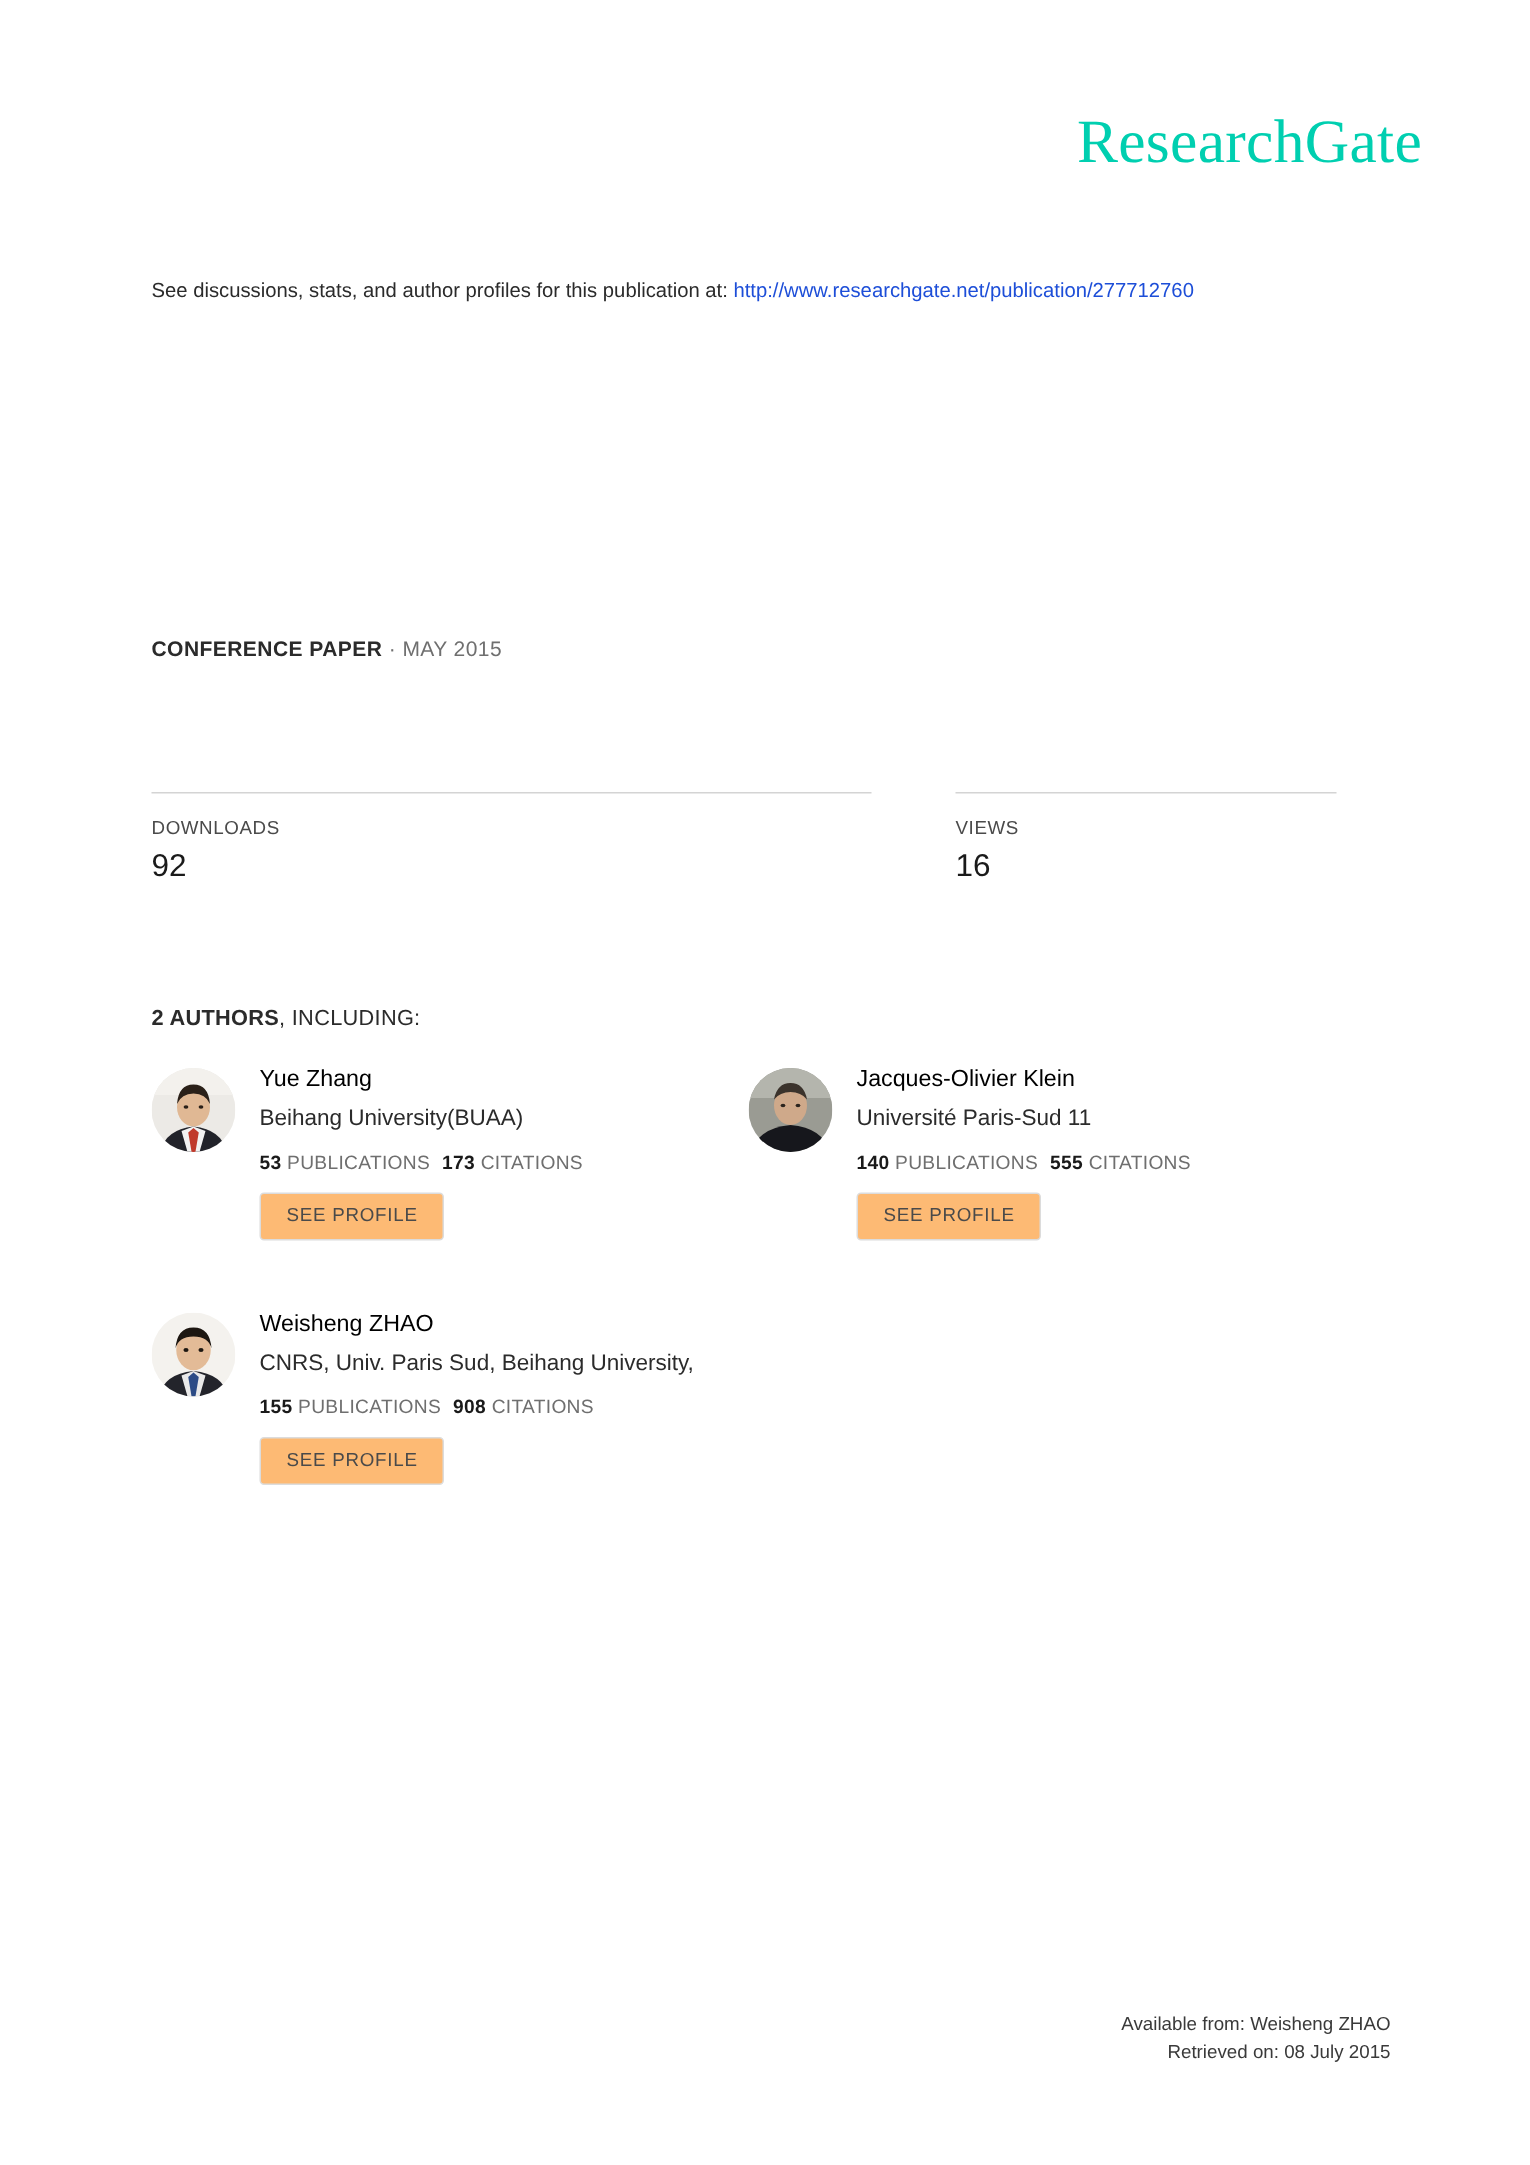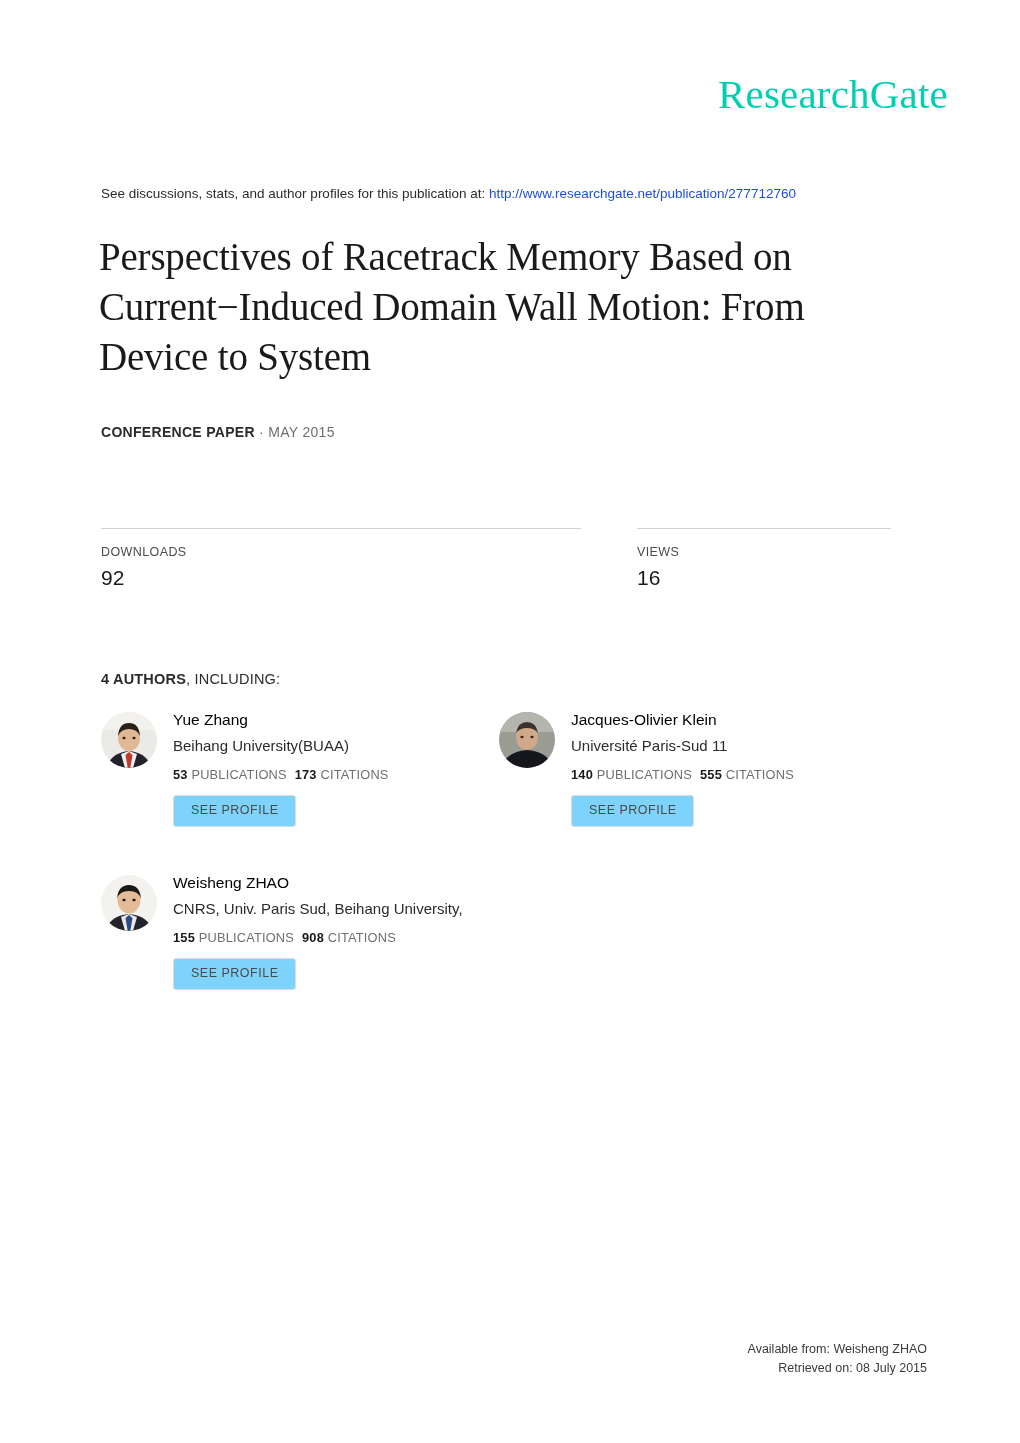--- a/index.html
+++ b/index.html
@@ -176,21 +176,21 @@
     font-weight: bold;
   }
   .metric-gap { display: inline-block; width: 8px; }
 
   .see-profile {
     display: inline-block;
     margin-top: 13px;
     padding: 8px 17px 9px 17px;
     border: 1px solid #dcdcdc;
     border-radius: 3px;
-    background: #7dd3fc;
+    background: #fdba74;
     font-family: "Liberation Sans", sans-serif;
     font-size: 12.5px;
     letter-spacing: 0.5px;
     color: #4a4a4a;
     cursor: pointer;
     line-height: 1;
   }
 
   
   .footer {
@@ -207,42 +207,41 @@
 <body>
 
 <div class="page">
 
   <div class="logo">ResearchGate</div>
 
   <div class="discussion-line">
     <span>See discussions, stats, and author profiles for this publication at: </span><a class="url" href="#">http://www.researchgate.net/publication/277712760</a>
   </div>
 
-  <h1 class="title">Perspectives of Racetrack Memory Based on Current−Induced Domain Wall Motion: From Device to System</h1>
 
   <div class="pub-meta">
     <span class="type">CONFERENCE PAPER</span>
     <span class="date">· MAY 2015</span>
   </div>
 
   <div class="stats">
     <div class="stat-col downloads">
       <div class="stat-rule"></div>
       <div class="stat-label">DOWNLOADS</div>
       <div class="stat-value">92</div>
     </div>
     <div class="stat-col views">
       <div class="stat-rule"></div>
       <div class="stat-label">VIEWS</div>
       <div class="stat-value">16</div>
     </div>
   </div>
 
   <div class="authors-heading">
-    <span class="count">4 AUTHORS</span><span class="rest">, INCLUDING:</span>
+    <span class="count">2 AUTHORS</span><span class="rest">, INCLUDING:</span>
   </div>
 
   <div class="author a0">
     <div class="avatar">
       <svg viewBox="0 0 56 56">
         <rect x="0" y="0" width="56" height="56" fill="#eceae6"></rect>
         <rect x="0" y="0" width="56" height="18" fill="#f3f1ed"></rect>
         <path d="M6 56 q3-15 22-17 q19 2 22 17 z" fill="#22232a"></path>
         <path d="M28 39 l-8 3 l4 14 h8 l4-14 z" fill="#f2f2f2"></path>
         <path d="M28 40 l-3.5 3 l2.2 13 h2.6 l2.2-13 z" fill="#c0392b"></path>

